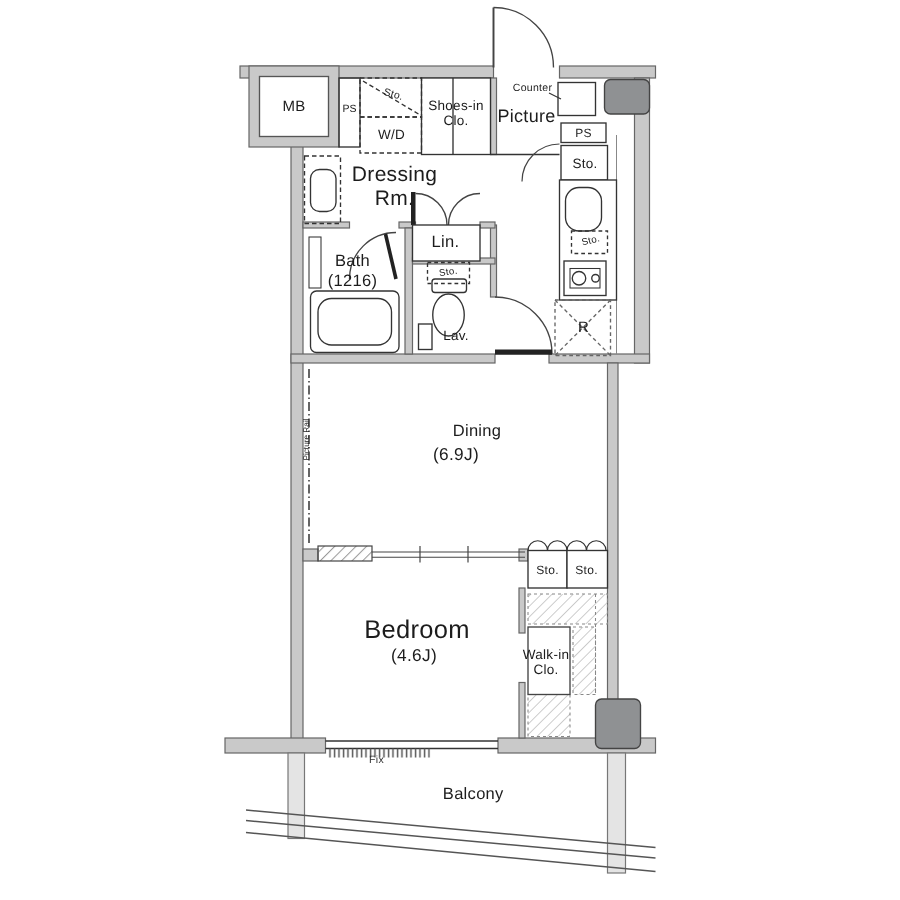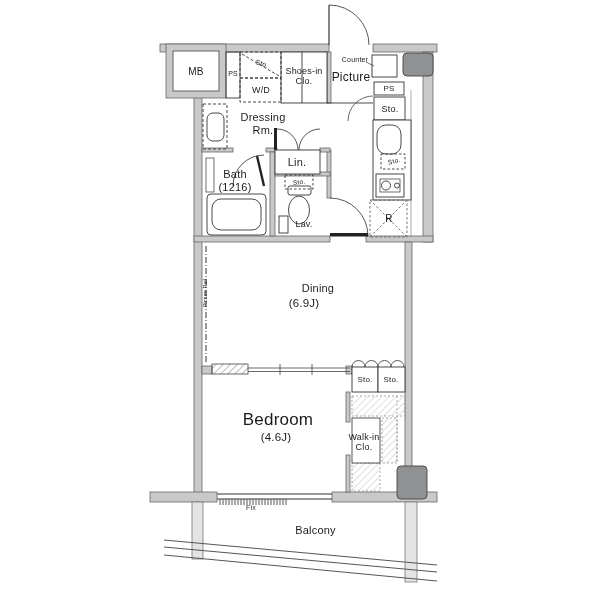--- a/index.html
+++ b/index.html
@@ -11,21 +11,21 @@
   
   .l-mb{left:196px;top:72px;font-size:10px;}
   .l-psl{left:233px;top:74px;font-size:7px;letter-spacing:0;}
   .l-stowd{left:262px;top:64px;font-size:7px;transform:translate(-50%,-50%) rotate(16deg);}
   .l-wd{left:261px;top:90px;font-size:9px;}
   .l-shoes{left:304px;top:76px;font-size:9px;}
   .l-entrance{left:351px;top:78px;font-size:12px;}
   .l-counter{left:355px;top:60px;font-size:7px;}
   .l-psr{left:389px;top:89px;font-size:8px;}
   .l-stor{left:390px;top:109px;font-size:9px;}
-  .l-dressing{left:263px;top:124px;font-size:11px;}
+  .l-dressing{left:263px;top:124px;font-size:14px;}
   .l-lin{left:297px;top:162px;font-size:11px;}
   .l-bath{left:235px;top:181px;font-size:11px;}
   .l-stolav{left:299px;top:182px;font-size:6.5px;transform:translate(-50%,-50%) rotate(-8deg);}
   .l-lav{left:304px;top:224px;font-size:9px;}
   .l-stok{left:394px;top:161px;font-size:6.5px;transform:translate(-50%,-50%) rotate(-14deg);}
   .l-r{left:389px;top:219px;font-size:10px;}
   .l-dining{left:304px;top:288px;font-size:11px;margin-left:14px;}
   .l-dining-size{left:304px;top:304px;font-size:11.5px;}
   .l-prail{left:205px;top:293px;font-size:5.5px;transform:translate(-50%,-50%) rotate(-90deg);letter-spacing:0;}
   .l-stoc1{left:365px;top:380px;font-size:8px;}

